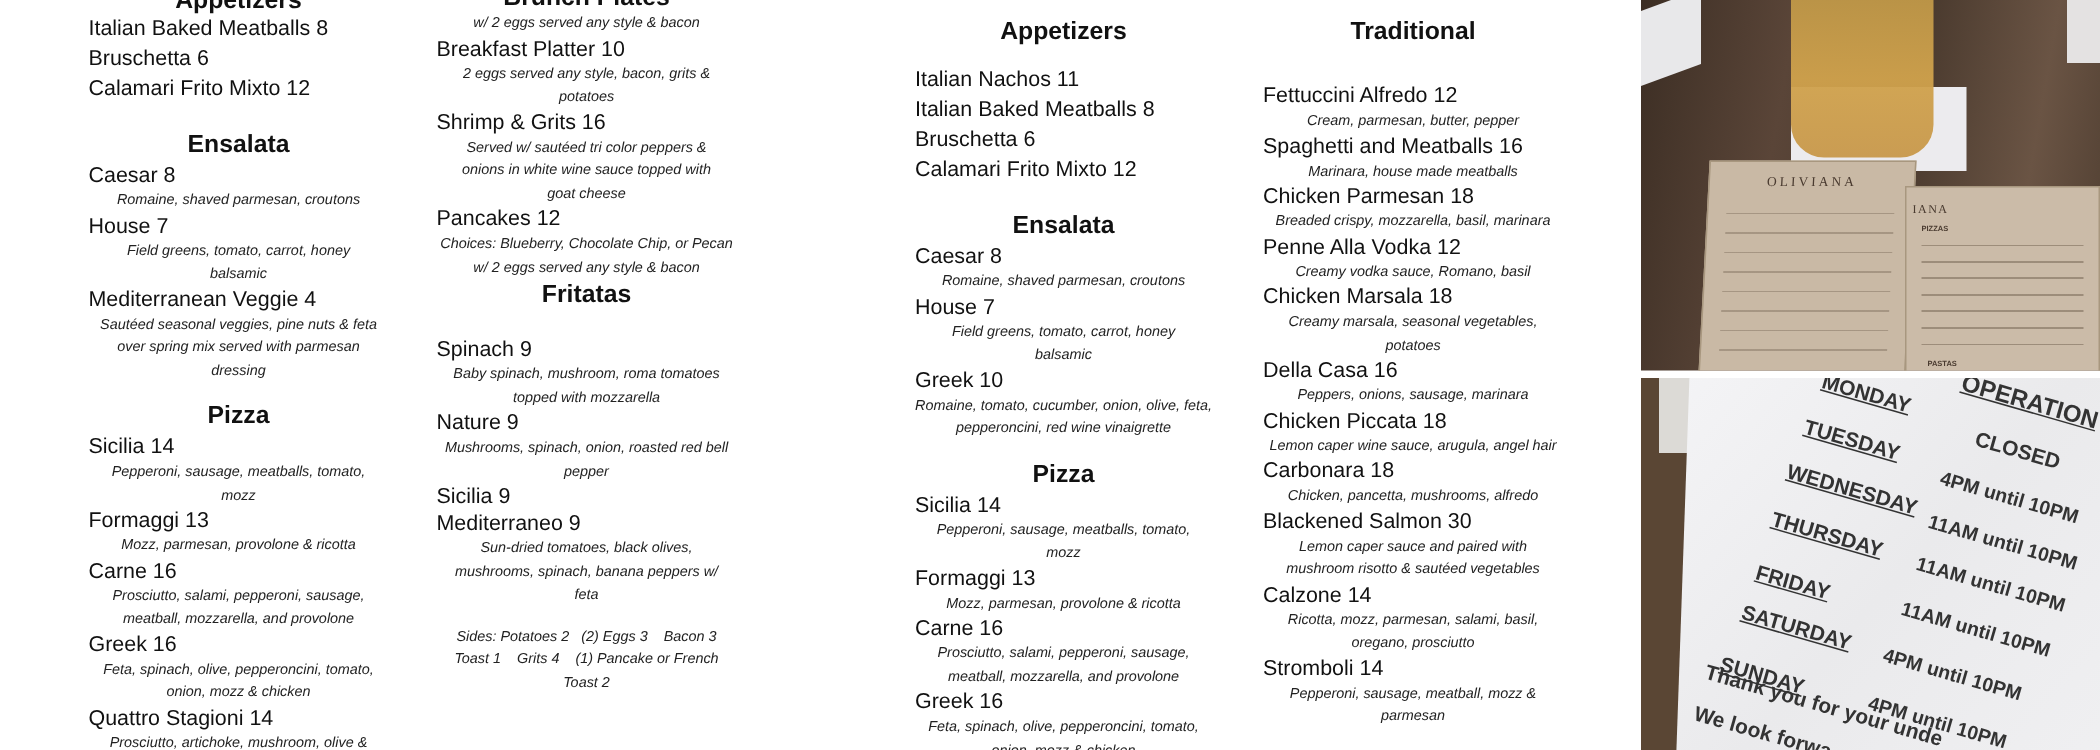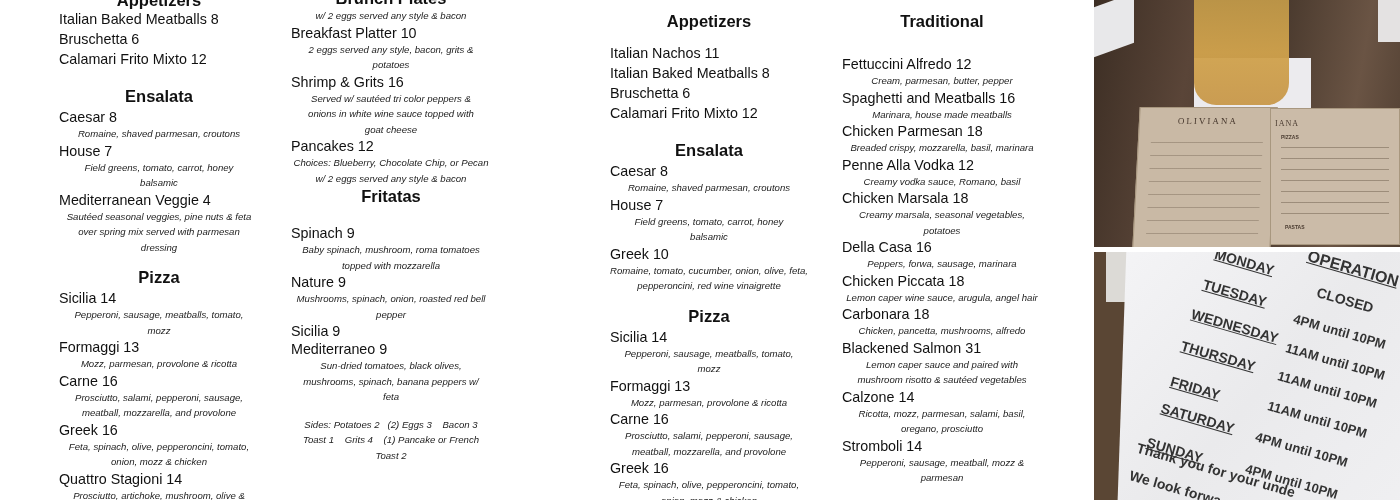--- a/index.html
+++ b/index.html
@@ -99,44 +99,44 @@
     <div class="desc">Cream, parmesan, butter, pepper</div>
     <div class="item">Spaghetti and Meatballs 16</div>
     <div class="desc">Marinara, house made meatballs</div>
     <div class="item">Chicken Parmesan 18</div>
     <div class="desc">Breaded crispy, mozzarella, basil, marinara</div>
     <div class="item">Penne Alla Vodka 12</div>
     <div class="desc">Creamy vodka sauce, Romano, basil</div>
     <div class="item">Chicken Marsala 18</div>
     <div class="desc" style="padding:0 8px">Creamy marsala, seasonal vegetables, potatoes</div>
     <div class="item">Della Casa 16</div>
-    <div class="desc">Peppers, forwa, sausage, marinara</div>
+    <div class="desc">Peppers, onions, sausage, marinara</div>
     <div class="item">Chicken Piccata 18</div>
     <div class="desc">Lemon caper wine sauce, arugula, angel hair</div>
     <div class="item">Carbonara 18</div>
     <div class="desc">Chicken, pancetta, mushrooms, alfredo</div>
-    <div class="item">Blackened Salmon 31</div>
+    <div class="item">Blackened Salmon 30</div>
     <div class="desc" style="padding:0 6px">Lemon caper sauce and paired with mushroom risotto &amp; sautéed vegetables</div>
     <div class="item">Calzone 14</div>
     <div class="desc" style="padding:0 6px">Ricotta, mozz, parmesan, salami, basil, oregano, prosciutto</div>
     <div class="item">Stromboli 14</div>
     <div class="desc" style="padding:0 8px">Pepperoni, sausage, meatball, mozz &amp; parmesan</div>
   </div>
 </div>
 
 <div class="photo" style="top:0;height:247px;background:linear-gradient(100deg,#3c2e24 0%,#5a4538 30%,#4a3a2e 55%,#6a5444 80%,#4e3d30 100%);">
   <div style="position:absolute;left:0;top:0;width:40px;height:50px;background:#e8e8ea;transform:skewY(-20deg);"></div>
   <div style="position:absolute;right:0;top:0;width:22px;height:42px;background:#e4e2e2;"></div>
   <div style="position:absolute;left:100px;top:58px;width:117px;height:56px;background:#ecebee;"></div>
   <div style="position:absolute;left:100px;top:0;width:95px;height:105px;background:linear-gradient(180deg,#c09848 0%,#d0a24c 50%,#c8984a 100%);border-radius:0 0 22px 22px;opacity:0.95;"></div>
   <div style="position:absolute;left:42px;top:107px;width:136px;height:140px;background:#c9b9a5;transform:skewX(-3deg);border:1px solid #a8977f;">
     <div style="font-family:'Liberation Serif',serif;font-size:9px;letter-spacing:2px;color:#4a3b30;text-align:center;margin-top:8px;">OLIVIANA</div>
     <div style="margin:10px 12px;height:110px;background:repeating-linear-gradient(180deg,transparent 0 6px,#8e7e6c 6px 7px,transparent 7px 13px);opacity:0.6;"></div>
   </div>
-  <div style="position:absolute;left:176px;top:108px;width:128px;height:135px;background:#cbbba8;border:1px solid #a8977f;">
+  <div style="position:absolute;left:176px;top:124px;width:128px;height:135px;background:#cbbba8;border:1px solid #a8977f;">
     <div style="font-family:'Liberation Serif',serif;font-size:8px;letter-spacing:1px;color:#4a3b30;margin:10px 0 0 4px;">IANA</div>
     <div style="font-size:5px;font-weight:bold;color:#4a3b30;margin:6px 0 0 10px;">PIZZAS</div>
     <div style="margin:2px 10px;height:78px;background:repeating-linear-gradient(180deg,transparent 0 5px,#7e6e5c 5px 6px,transparent 6px 11px);opacity:0.6;"></div>
     <div style="font-size:5px;font-weight:bold;color:#4a3b30;margin:4px 0 0 14px;">PASTAS</div>
   </div>
 </div>
 
 <div class="photo" style="top:252px;height:248px;background:#5a4634;">
   <div style="position:absolute;left:12px;top:0;width:60px;height:50px;background:#dcdad6;"></div>
   <div style="position:absolute;left:28px;top:-10px;width:300px;height:270px;background:linear-gradient(130deg,#f4f4f6 0%,#eaeaec 50%,#f0f0f2 100%);transform:rotate(2deg);"></div>

